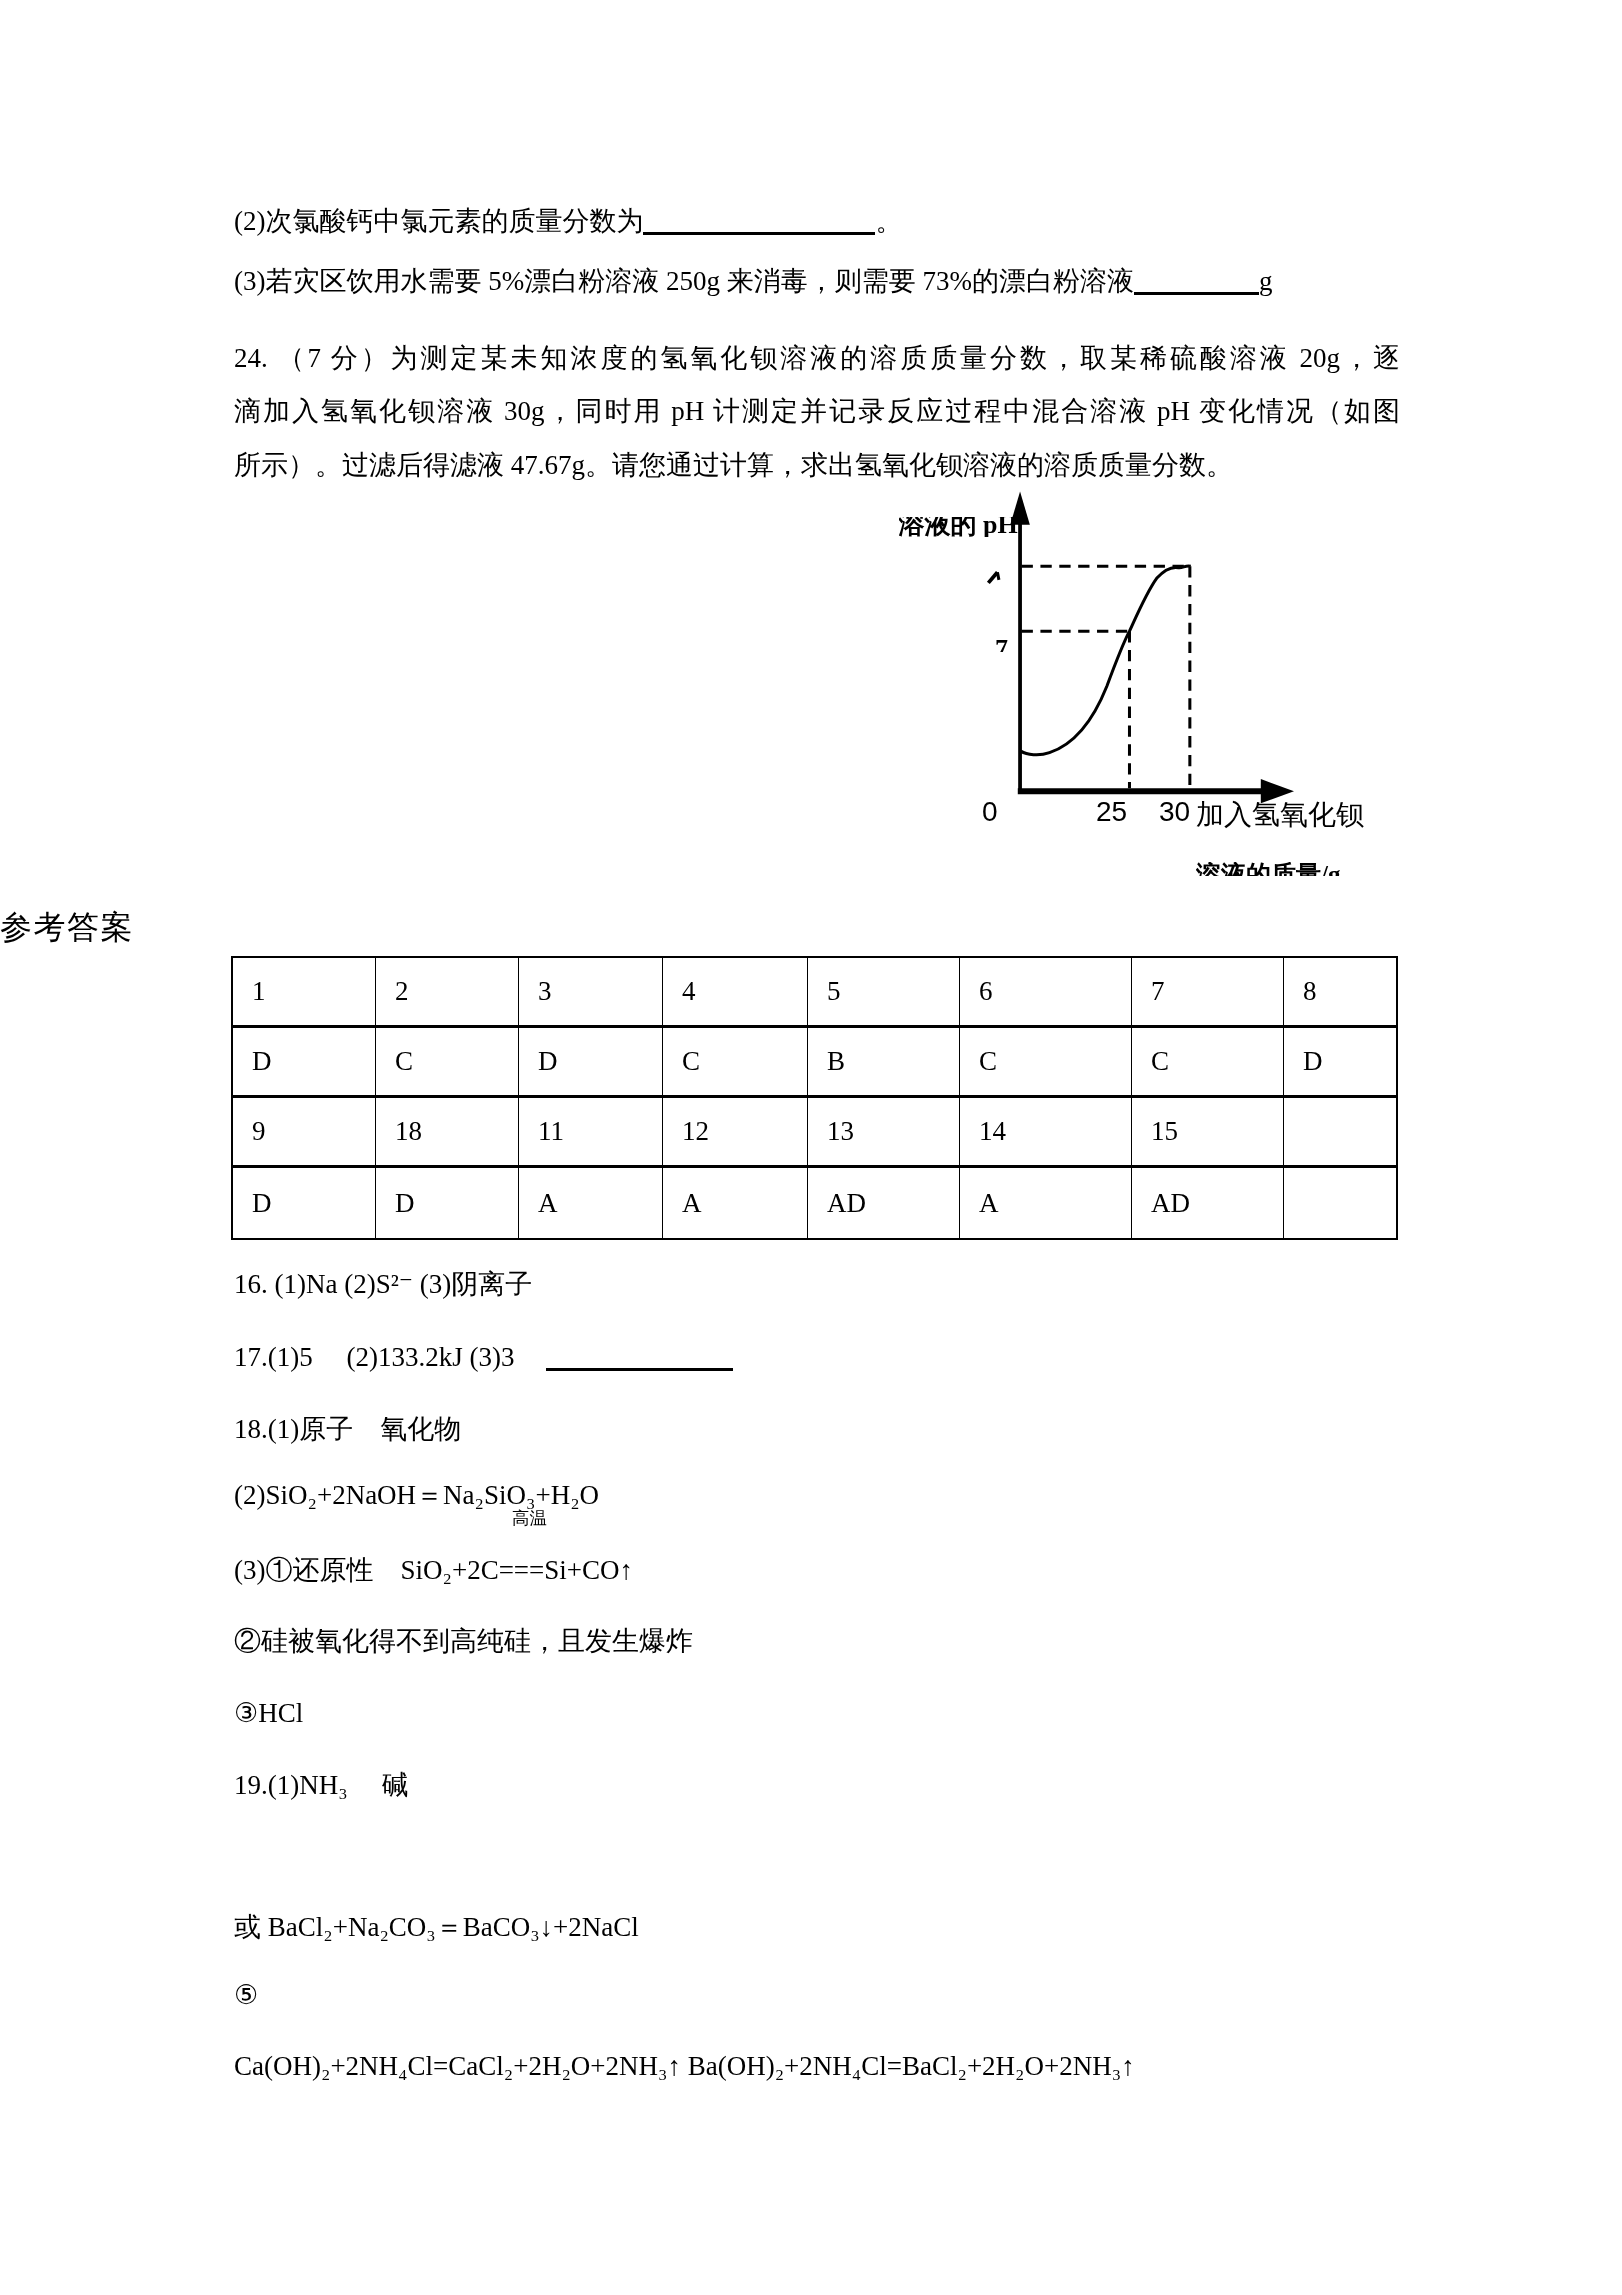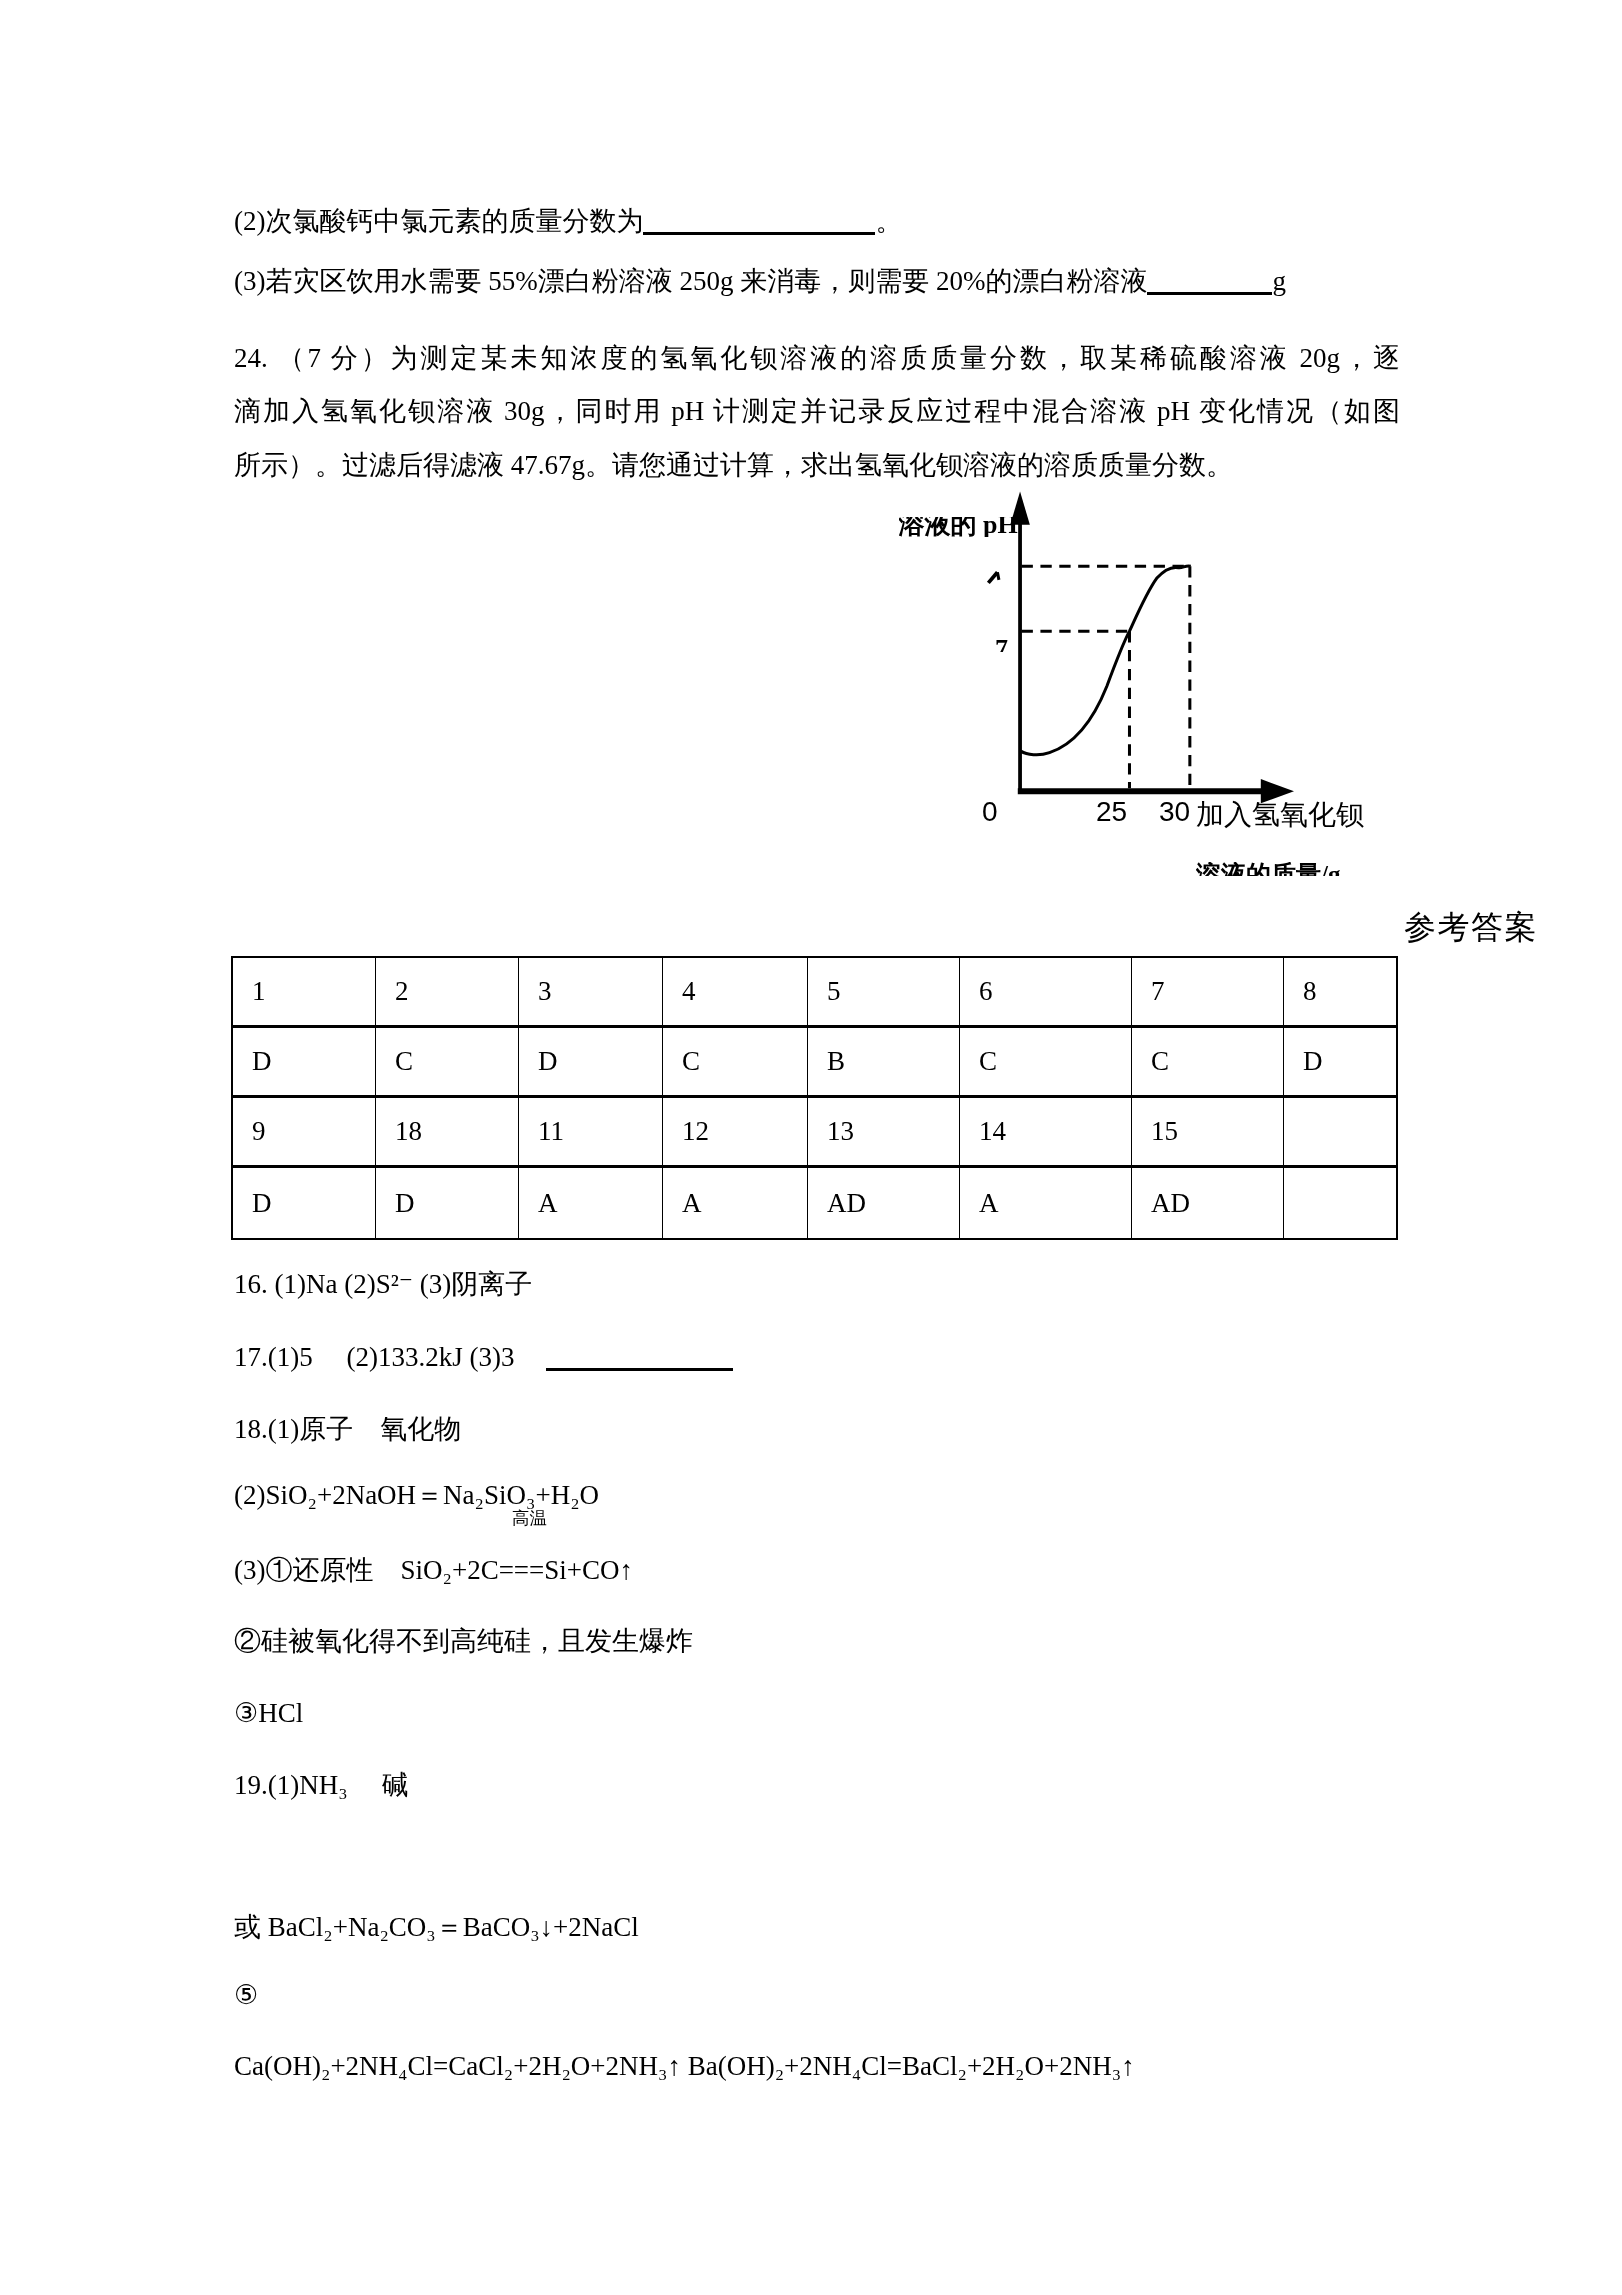--- a/index.html
+++ b/index.html
@@ -49,21 +49,21 @@
   .fig-bottomlabel-clip{left:305px;top:375px;width:181px;height:13.6px;}
   .fig-bottomlabel-clip span{font-size:25px;}
   .fig-tick{font-family:"Liberation Sans","DejaVu Sans",sans-serif;font-size:28px;}
   .tick-0{left:91px;top:310px;}
   .tick-25{left:205px;top:310px;}
   .tick-30{left:268px;top:310px;}
   .fig-xlabel{left:305px;top:313px;font-size:28px;}
   
   .heading{
     position:absolute;top:906px;left:0;width:1538px;
-    text-align:right;font-size:32px;letter-spacing:1.5px;
+    text-align:left;font-size:32px;letter-spacing:1.5px;
   }
   
   .anstable{
     position:absolute;left:231px;top:956px;
     display:grid;
     grid-template-columns:143px 143px 144px 145px 152px 172px 152px 112px;
     grid-auto-rows:70px;
     border:2.3px solid #000;
     background:#fff;
   }
@@ -87,21 +87,21 @@
 </head>
 <body>
 
 <div class="page">
 
   <div class="tline" style="top:204px">
     <span>(2)次氯酸钙中氯元素的质量分数为</span><span class="blank blank-a"></span><span>。</span>
   </div>
 
   <div class="tline" style="top:264px">
-    <span>(3)若灾区饮用水需要 55%漂白粉溶液 250g 来消毒，则需要 20%的漂白粉溶液</span><span class="blank blank-b"></span><span>g</span>
+    <span>(3)若灾区饮用水需要 5%漂白粉溶液 250g 来消毒，则需要 73%的漂白粉溶液</span><span class="blank blank-b"></span><span>g</span>
   </div>
 
   <div class="tline just" style="top:341px">24. （7 分）为测定某未知浓度的氢氧化钡溶液的溶质质量分数，取某稀硫酸溶液 20g，逐</div>
   <div class="tline just" style="top:394px">滴加入氢氧化钡溶液 30g，同时用 pH 计测定并记录反应过程中混合溶液 pH 变化情况（如图</div>
   <div class="tline" style="top:448px">所示）。过滤后得滤液 47.67g。请您通过计算，求出氢氧化钡溶液的溶质质量分数。</div>
 
   <div class="figure">
     <svg width="483" height="400" viewBox="0 0 640 530">
 
       <line x1="171" y1="48" x2="171" y2="406" stroke="#000" stroke-width="5"></line>

